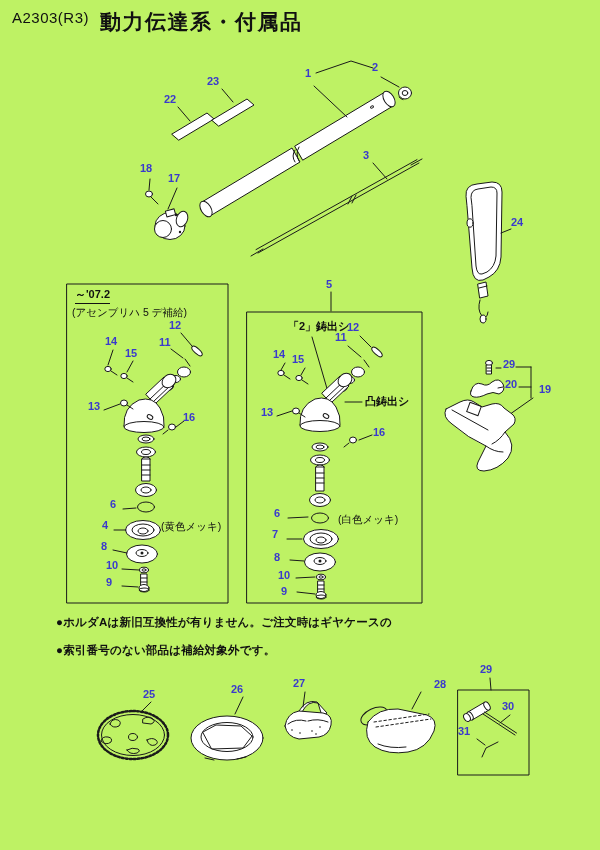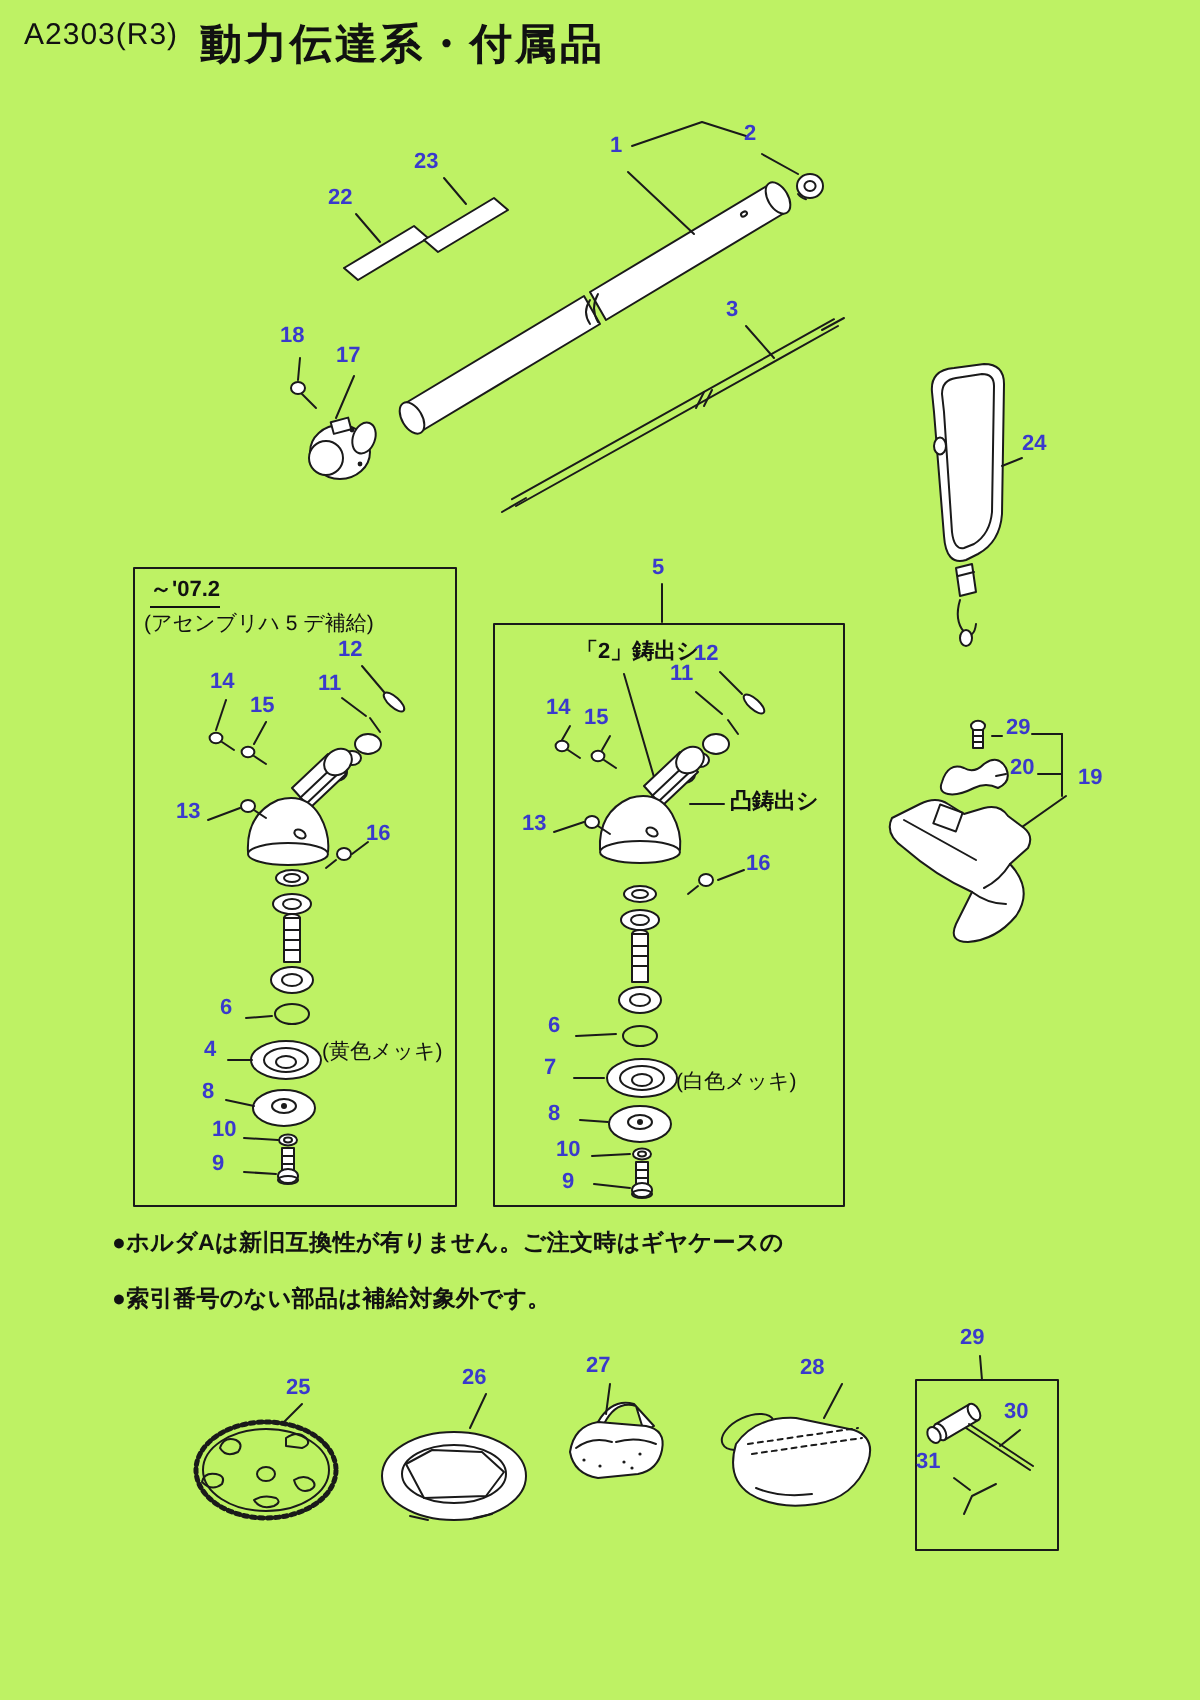--- a/index.html
+++ b/index.html
@@ -309,21 +309,21 @@
 
   <div class="abs title-code" style="left:12px;top:9px">A2303(R3)</div>
   <div class="abs title-main" style="left:100px;top:8px">動力伝達系・付属品</div>
 
   <div class="abs box-head" style="left:75px;top:287px">～'07.2</div>
   <div class="abs jp-s" style="left:72px;top:306px">(アセンブリハ 5 デ補給)</div>
   <div class="abs jp-s" style="left:161px;top:520px">(黄色メッキ)</div>
 
   <div class="abs jp" style="left:288px;top:320px">「2」鋳出シ</div>
   <div class="abs jp" style="left:365px;top:395px">凸鋳出シ</div>
-  <div class="abs jp-s" style="left:338px;top:535px">(白色メッキ)</div>
+  <div class="abs jp-s" style="left:338px;top:513px">(白色メッキ)</div>
 
   <div class="abs note" style="left:56px;top:616px">●ホルダAは新旧互換性が有りません。ご注文時はギヤケースの</div>
   <div class="abs note" style="left:56px;top:644px">●索引番号のない部品は補給対象外です。</div>
 
   <div class="co" style="left:305px;top:68px">1</div>
   <div class="co" style="left:372px;top:62px">2</div>
   <div class="co" style="left:363px;top:150px">3</div>
   <div class="co" style="left:326px;top:279px">5</div>
   <div class="co" style="left:168px;top:173px">17</div>
   <div class="co" style="left:140px;top:163px">18</div>
@@ -355,18 +355,18 @@
   <div class="co" style="left:278px;top:570px">10</div>
   <div class="co" style="left:281px;top:586px">9</div>
 
   <div class="co" style="left:503px;top:359px">29</div>
   <div class="co" style="left:505px;top:379px">20</div>
   <div class="co" style="left:539px;top:384px">19</div>
 
   <div class="co" style="left:143px;top:689px">25</div>
   <div class="co" style="left:231px;top:684px">26</div>
   <div class="co" style="left:293px;top:678px">27</div>
-  <div class="co" style="left:400px;top:679px">28</div>
+  <div class="co" style="left:434px;top:679px">28</div>
   <div class="co" style="left:480px;top:664px">29</div>
   <div class="co" style="left:502px;top:701px">30</div>
   <div class="co" style="left:458px;top:726px">31</div>
 
 </div>
 
 </body></html>

